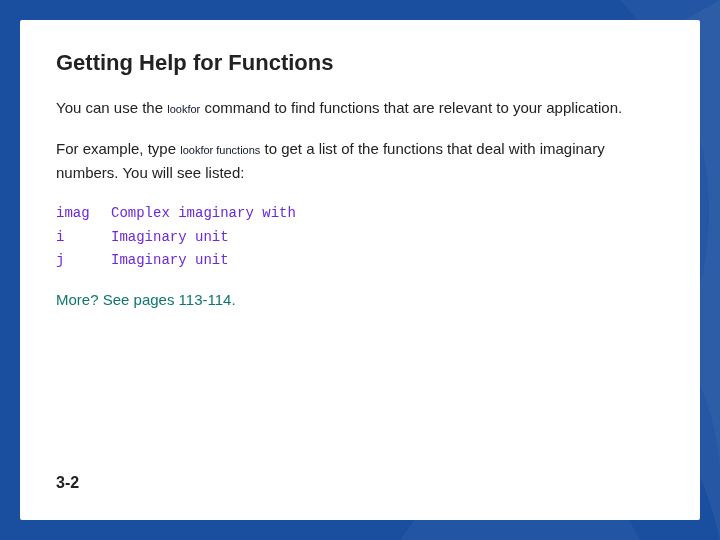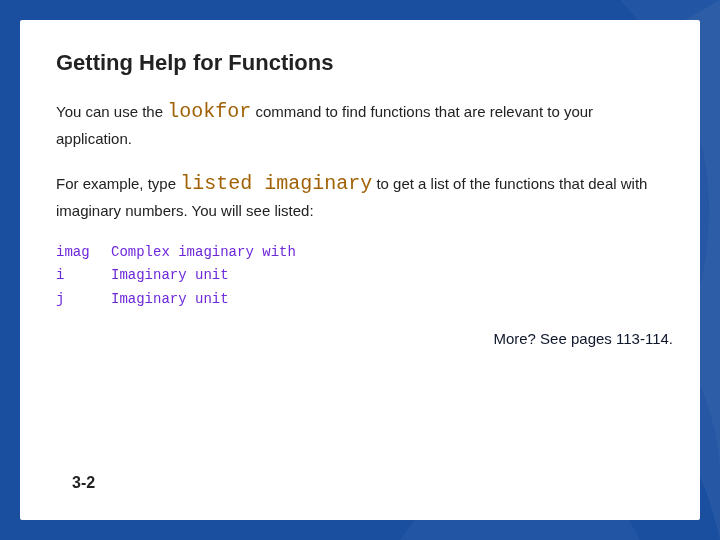--- a/index.html
+++ b/index.html
@@ -28,41 +28,41 @@
     }
 
     .content-area {
       position: absolute;
       top: 20px;
       left: 20px;
       right: 20px;
       bottom: 20px;
       background: #ffffff;
       border-radius: 2px;
-      padding: 30px 27px 30px 36px;
+      padding: 30px 40px 30px 36px;
     }
 
     .slide-title {
       font-size: 22px;
       font-weight: bold;
       color: #222;
       margin-bottom: 20px;
     }
 
     .body-text {
       font-size: 15px;
       color: #222;
       line-height: 1.55;
       margin-bottom: 18px;
     }
 
     .inline-code {
-      font-family: Liberation Mono, monospace;
-      font-size: 20px;
-      color: #a16207;
+      font-family: Liberation Sans, sans-serif;
+      font-size: 11px;
+      color: #0f172a;
     }
 
     .code-block {
       font-family: 'Courier New', Courier, monospace;
       font-size: 14px;
       color: #6d28d9;
       margin: 18px 0 18px 0;
       line-height: 1.7;
     }
 
@@ -75,29 +75,29 @@
       vertical-align: top;
     }
 
     .code-block .col-func {
       min-width: 55px;
       padding-right: 12px;
     }
 
     .more-ref {
       font-size: 15px;
-      color: #0f172a;
-      text-align: right;
+      color: #0f766e;
+      text-align: left;
       margin-top: 10px;
     }
 
     .slide-number {
       position: absolute;
       bottom: 28px;
-      left: 52px;
+      left: 36px;
       font-size: 16px;
       font-weight: bold;
       color: #222;
     }
   </style>
 </head>
 <body>
 
 <svg class="bg-decoration" viewBox="0 0 720 540" xmlns="http://www.w3.org/2000/svg">
 
@@ -108,21 +108,21 @@
 
 <div class="content-area">
 
   <div class="slide-title">Getting Help for Functions</div>
 
   <p class="body-text">
     You can use the <span class="inline-code">lookfor</span> command to find functions that are relevant to your application.
   </p>
 
   <p class="body-text">
-    For example, type <span class="inline-code">listed imaginary</span> to get a list of the functions that deal with imaginary numbers. You will see listed:
+    For example, type <span class="inline-code">lookfor functions</span> to get a list of the functions that deal with imaginary numbers. You will see listed:
   </p>
 
   <div class="code-block">
     <table>
       <tbody>
           <tr>
         <td class="col-func">imag</td>
         <td>Complex imaginary with</td>
       </tr>
       <tr>

